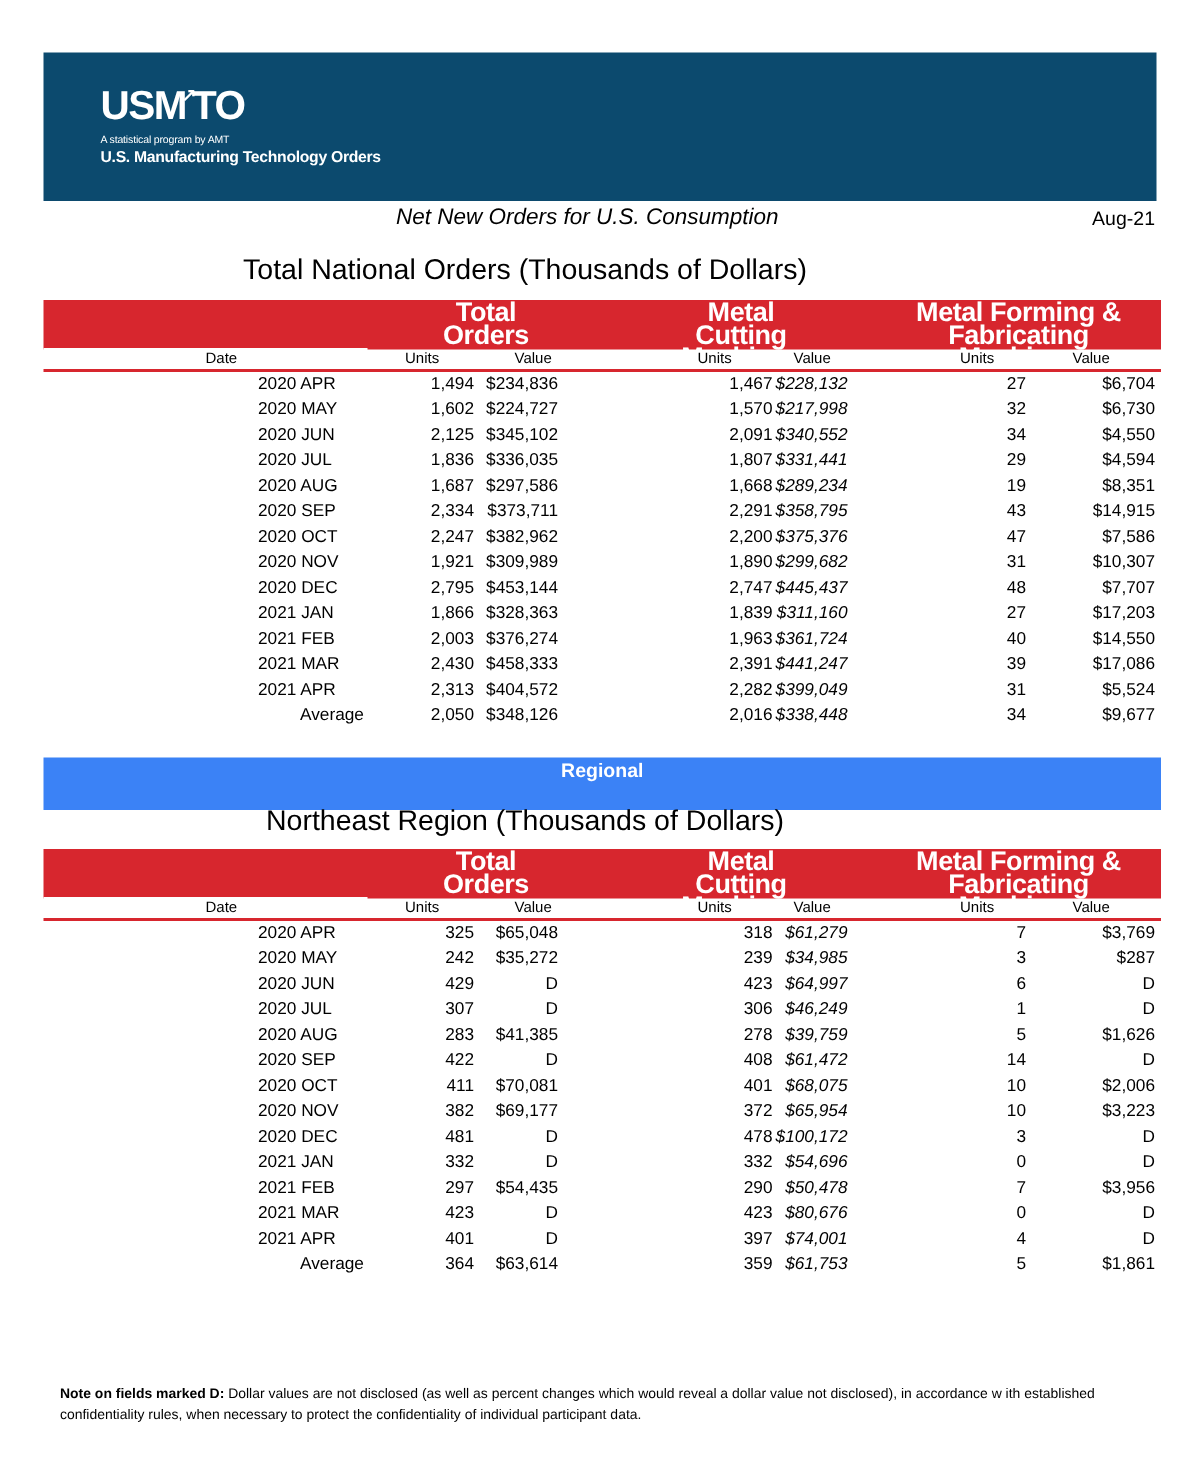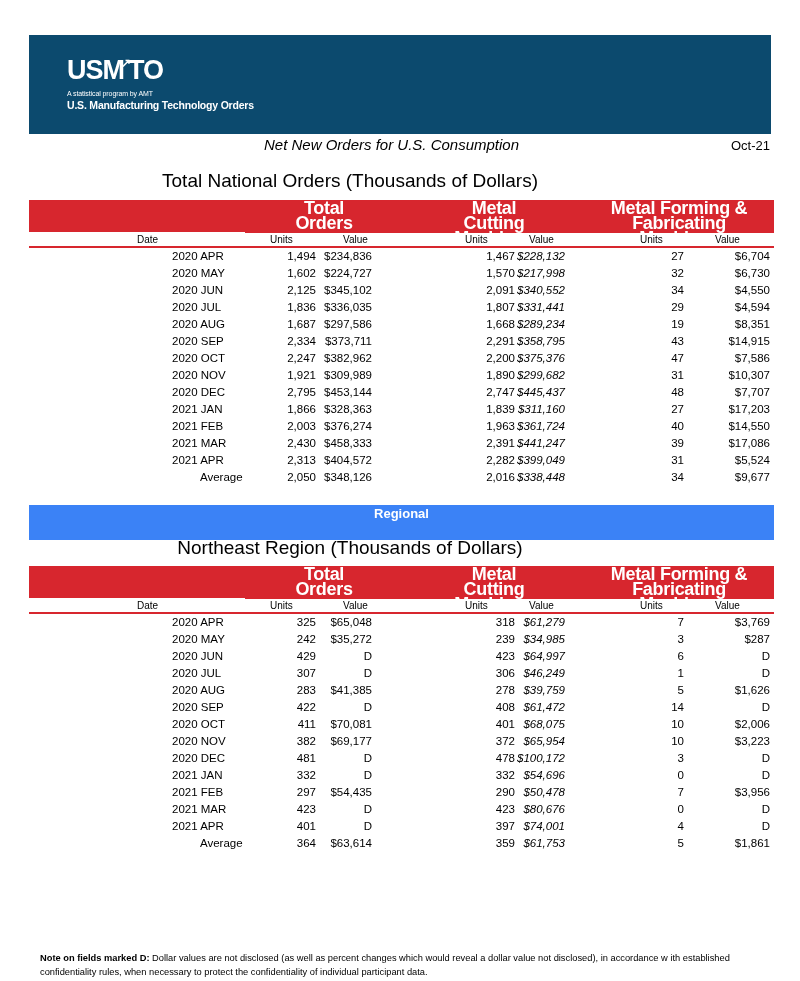--- a/index.html
+++ b/index.html
@@ -64,37 +64,37 @@
   .c-fv { right: 4px; text-align: right; }
 
   .regional-band {
     position: absolute; left: 29px; top: 505px; width: 745px; height: 35px;
     background: #3b82f6; color: #fff; font-weight: bold; font-size: 13px;
     text-align: center; line-height: 17px;
   }
 
   .footnote {
     position: absolute; left: 40px; top: 922px; width: 720px;
-    font-size: 9.3px; line-height: 14px; color: #000; margin-top: 29px;
+    font-size: 9.3px; line-height: 14px; color: #000;
   }
   .footnote b { font-weight: bold; }
 </style>
 </head>
 <body>
 
 <div class="banner">
   <div class="logo">
     <span class="logo-word"><span>USM</span><span class="logo-arrow">↗</span><span>TO</span></span>
     <span class="logo-tag">A statistical program by AMT</span>
   </div>
   <div class="banner-sub">U.S. Manufacturing Technology Orders</div>
 </div>
 
 <div class="doc-title">Net New Orders for U.S. Consumption</div>
-<div class="doc-date">Oct-21</div>
+<div class="doc-date">Aug-21</div>
 
 <div class="section-title" style="top:170px;">Total National Orders (Thousands of Dollars)</div>
 
 <div class="table-block" style="top:200px;">
   <div class="hdr-band">
     <div class="grp total">
       <div>Total</div>
       <div>Orders</div>
     </div>
     <div class="grp cutting">

